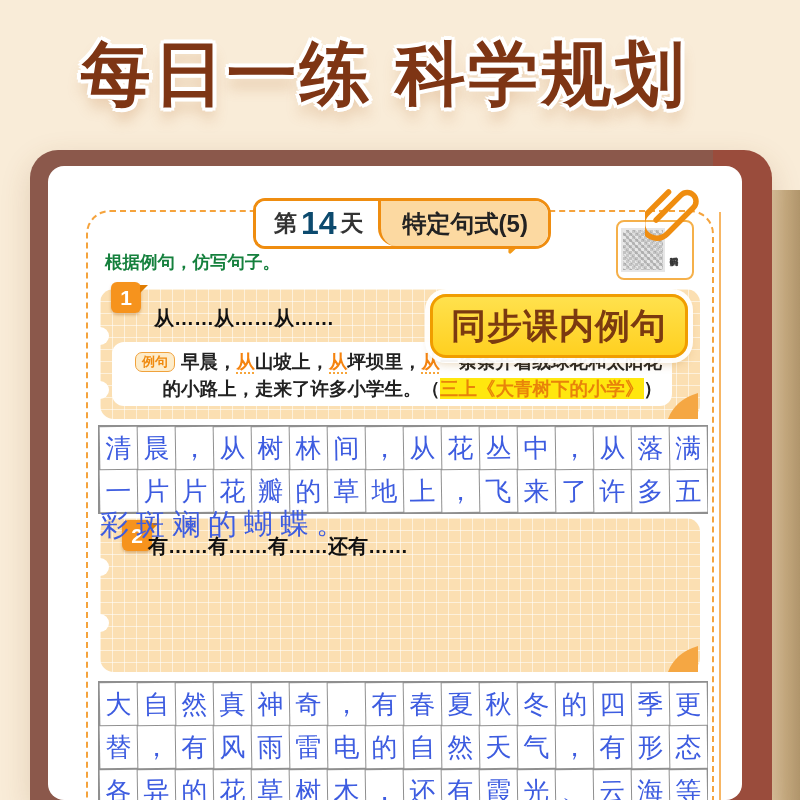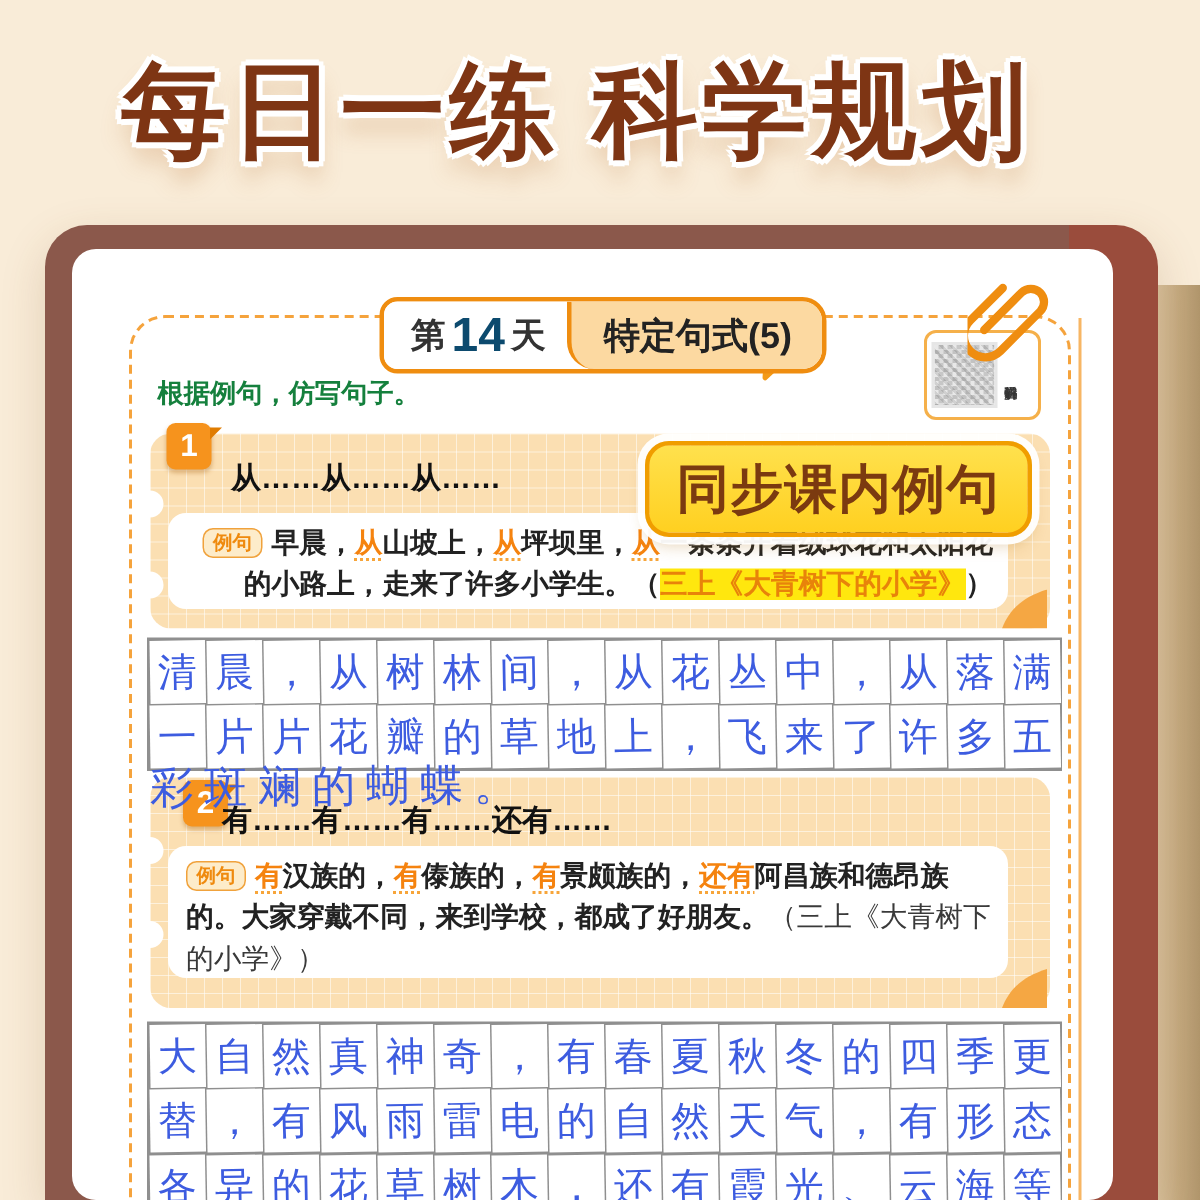--- a/index.html
+++ b/index.html
@@ -210,23 +210,20 @@
 
   <div class="panel panel-2">
     <div class="notch" style="top:40px"></div>
     <div class="notch" style="top:96px"></div>
     <svg class="curl" width="30" height="26" viewBox="0 0 30 26">
       <path d="M30 0 C14 5 5 13 0 26 L30 26 Z" fill="#f5a743"></path>
     </svg>
   </div>
   <div class="badge-num badge-2">2</div>
   <div class="pattern pattern-2">有……有……有……还有……</div>
-  <div class="exbox exbox-2">
-    <span class="ex-tag">例句</span><span><span class="seg seg-kw">有</span><span class="seg seg-n">汉族的，</span><span class="seg seg-kw">有</span><span class="seg seg-n">傣族的，</span><span class="seg seg-kw">有</span><span class="seg seg-n">景颇族的，</span><span class="seg seg-kw">还有</span><span class="seg seg-n">阿昌族和德昂族的。大家穿戴不同，来到学校，都成了好朋友。</span><span class="seg seg-src">（三上《大青树下的小学》）</span></span>
-  </div>
 
   <div class="wgrid wgrid-2">
       <div class="wcell">大</div>
       <div class="wcell">自</div>
       <div class="wcell">然</div>
       <div class="wcell">真</div>
       <div class="wcell">神</div>
       <div class="wcell">奇</div>
       <div class="wcell">，</div>
       <div class="wcell">有</div>

